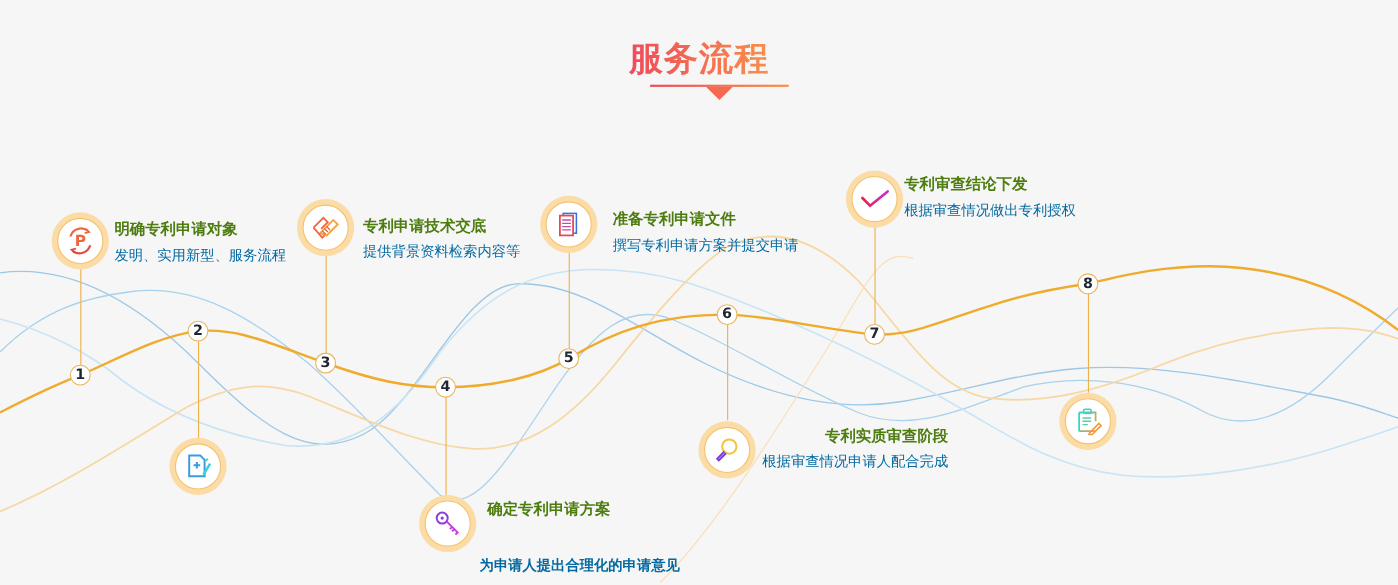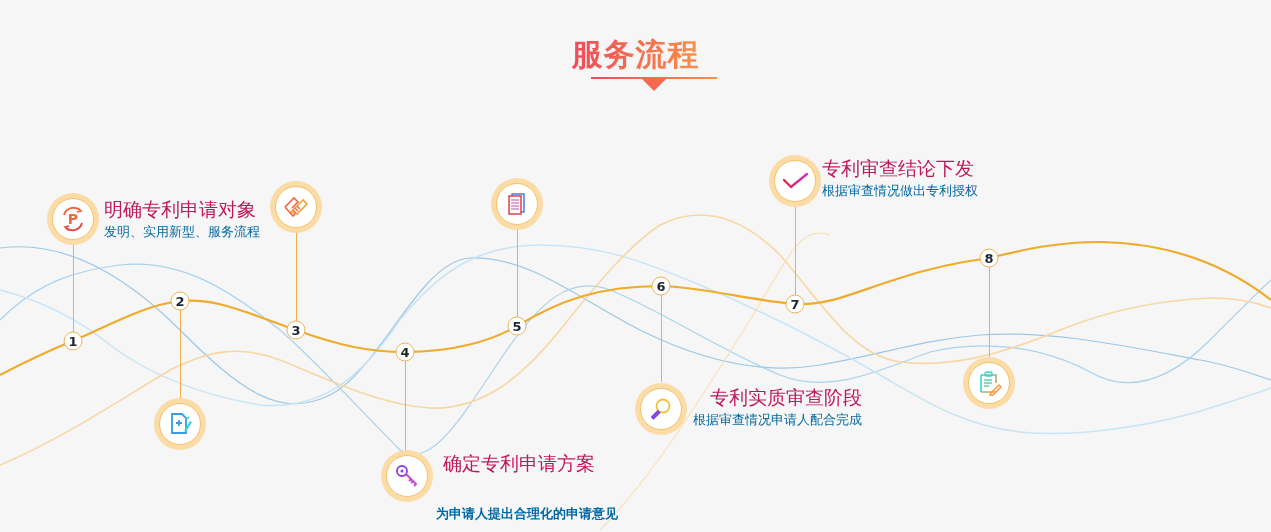--- a/index.html
+++ b/index.html
@@ -43,21 +43,21 @@
     background: #fbdca6;
     transform: translate(-50%, -50%);
     display: flex; align-items: center; justify-content: center;
   }
   .icon-inner {
     width: 42px; height: 42px; border-radius: 50%; background: #fff;
     border: 1px solid #f2c36e; box-sizing: border-box;
     display: flex; align-items: center; justify-content: center;
   }
   .label { position: absolute; white-space: nowrap; }
-  .label .h { font-size: 19px; font-weight: normal; color: #be185d; line-height: 20px; }
+  .label .h { font-size: 14px; font-weight: bold; color: #4d7c0f; line-height: 20px; }
   .label .s { font-size: 13px; color: #0369a1; line-height: 18px; margin-top: 4px; font-family: Liberation Serif, serif; }
 </style>
 </head>
 <body>
 
 <div class="stage">
 
   <div class="title-wrap">
     <span class="title">服务流程</span>
   </div>
@@ -124,20 +124,24 @@
   <div class="icon-ring" style="left:296px; top:207px;">
     <div class="icon-inner">
       <svg width="30" height="30" viewBox="0 0 30 30">
         <path d="M4,15 L13,6 L17,10 L11,16" fill="none" stroke="#f0663e" stroke-width="1.6"></path>
         <path d="M10,20 L19,11 L22,8 L26,12 L16,22 Z" fill="none" stroke="#f3a03c" stroke-width="1.6"></path>
         <path d="M4,15 L12,24 L14,22" fill="none" stroke="#f0663e" stroke-width="1.6"></path>
         <path d="M12,18 L15,21 M14,16 L17,19 M16,14 L19,17" stroke="#f0663e" stroke-width="1.3"></path>
       </svg>
     </div>
   </div>
+  <div class="label" style="left:330px; top:196px;">
+    <div class="h">专利申请技术交底</div>
+    <div class="s">提供背景资料检索内容等</div>
+  </div>
 
   <div class="icon-ring" style="left:407px; top:476px;">
     <div class="icon-inner">
       <svg width="30" height="30" viewBox="0 0 30 30">
         <circle cx="10" cy="10" r="5" fill="none" stroke="#8a3de0" stroke-width="1.8"></circle>
         <circle cx="10" cy="10" r="1.5" fill="#8a3de0"></circle>
         <path d="M14,13 L24,23 L22,25 M19,18 L17,20 M21,20 L19,22" fill="none" stroke="#c53fd8" stroke-width="1.8"></path>
       </svg>
     </div>
   </div>
@@ -147,20 +151,24 @@
   </div>
 
   <div class="icon-ring" style="left:517px; top:204px;">
     <div class="icon-inner">
       <svg width="30" height="30" viewBox="0 0 30 30">
         <rect x="10" y="5" width="12" height="18" fill="none" stroke="#3d6fd8" stroke-width="1.4"></rect>
         <rect x="7" y="7" width="12" height="18" fill="#fff" stroke="#e04a55" stroke-width="1.6"></rect>
         <path d="M9,11 L17,11 M9,14 L17,14 M9,17 L17,17 M9,20 L17,20" stroke="#c24ea8" stroke-width="1.2"></path>
       </svg>
     </div>
+  </div>
+  <div class="label" style="left:557px; top:190px;">
+    <div class="h">准备专利申请文件</div>
+    <div class="s">撰写专利申请方案并提交申请</div>
   </div>
 
   <div class="icon-ring" style="left:661px; top:409px;">
     <div class="icon-inner">
       <svg width="30" height="30" viewBox="0 0 30 30">
         <circle cx="17" cy="12" r="6.5" fill="none" stroke="#f2c23a" stroke-width="1.8"></circle>
         <path d="M12.5,16.5 L6,23 L7.5,24.5 L14,18" fill="none" stroke="#7a3de0" stroke-width="1.8"></path>
       </svg>
     </div>
   </div>

